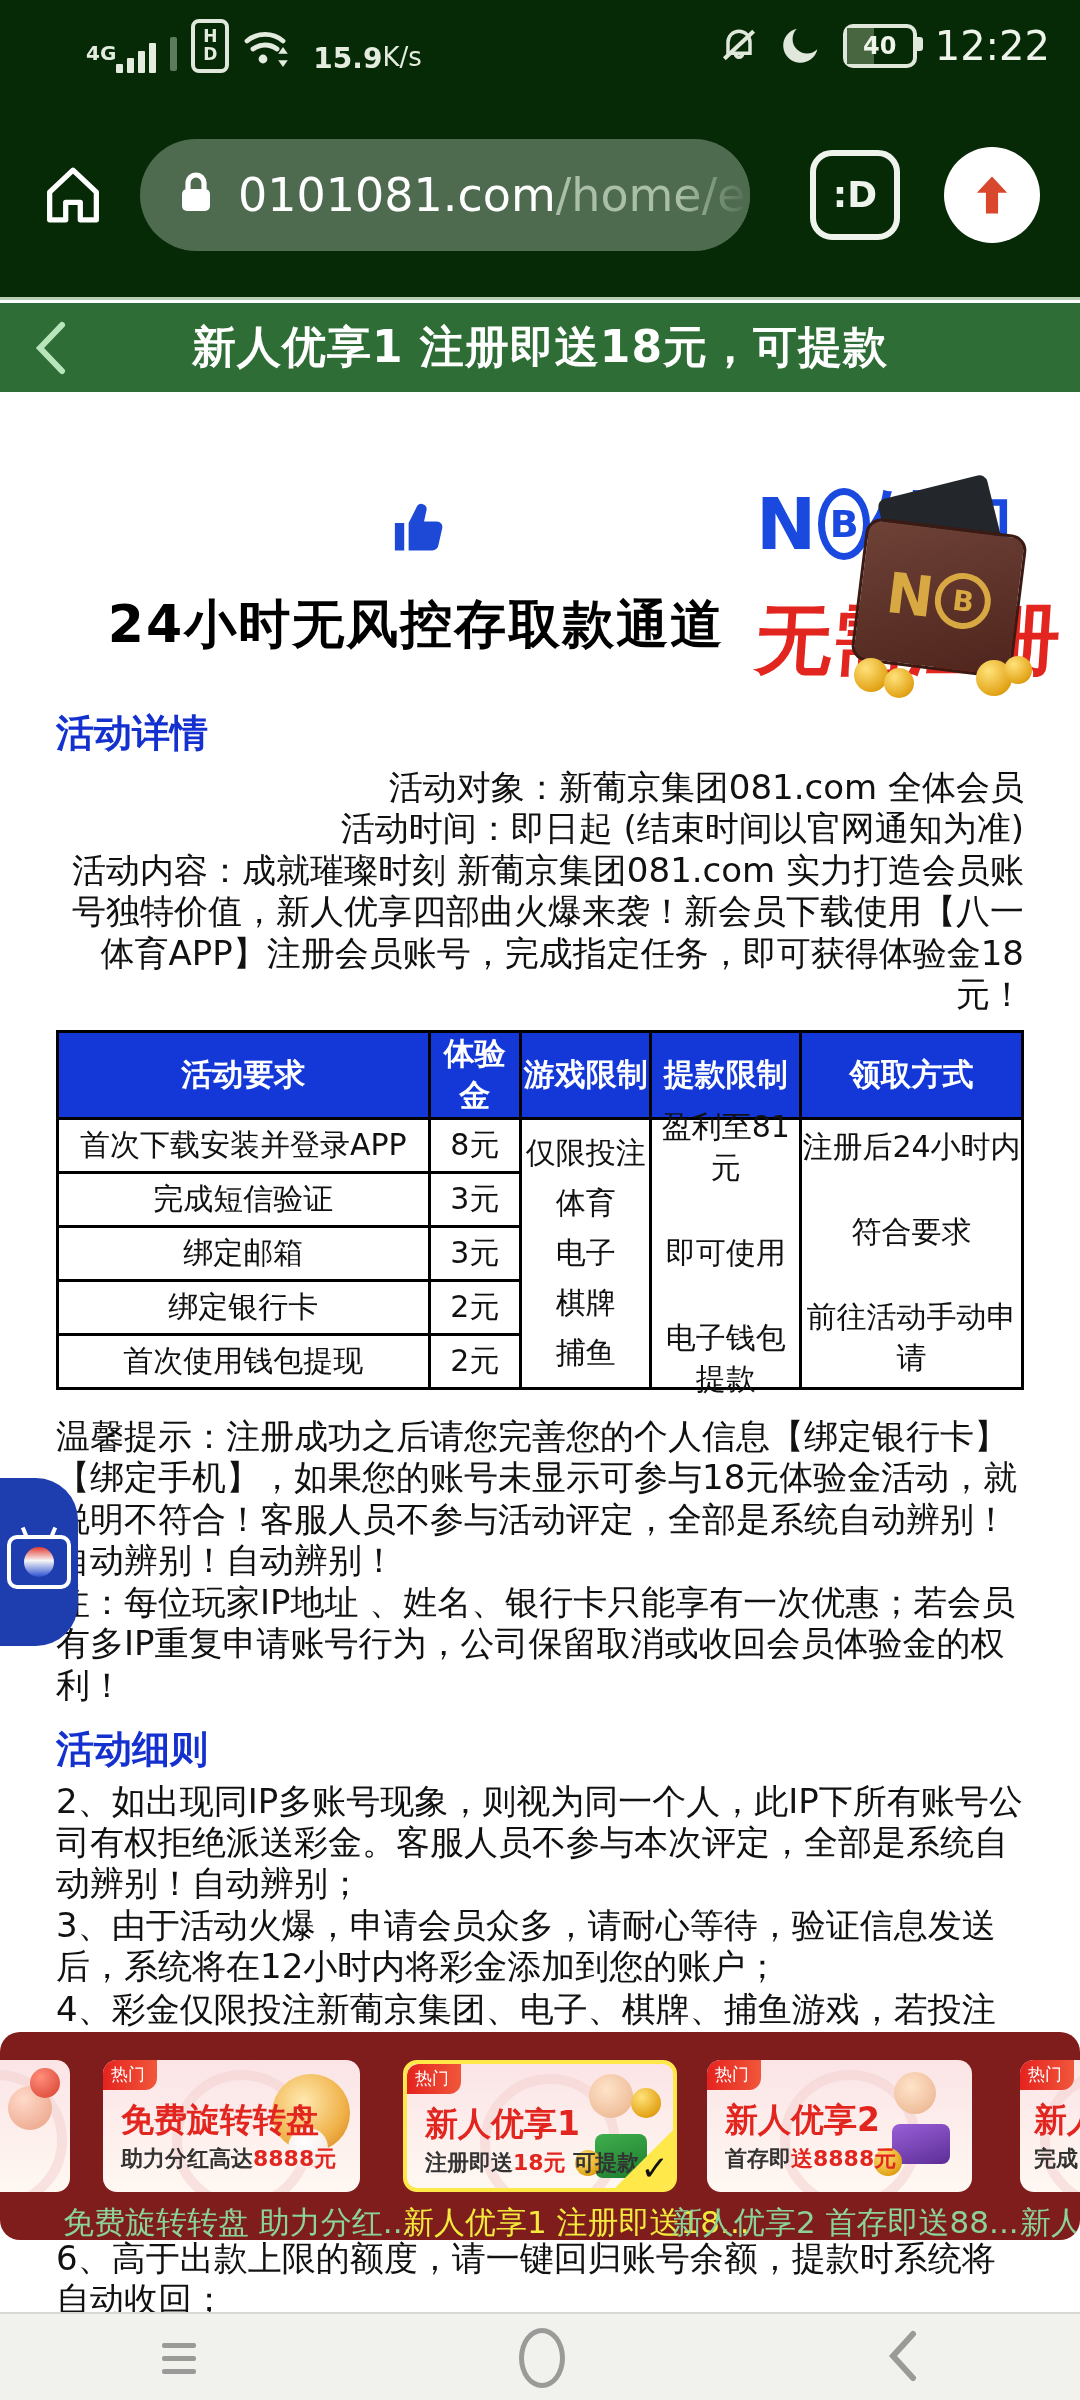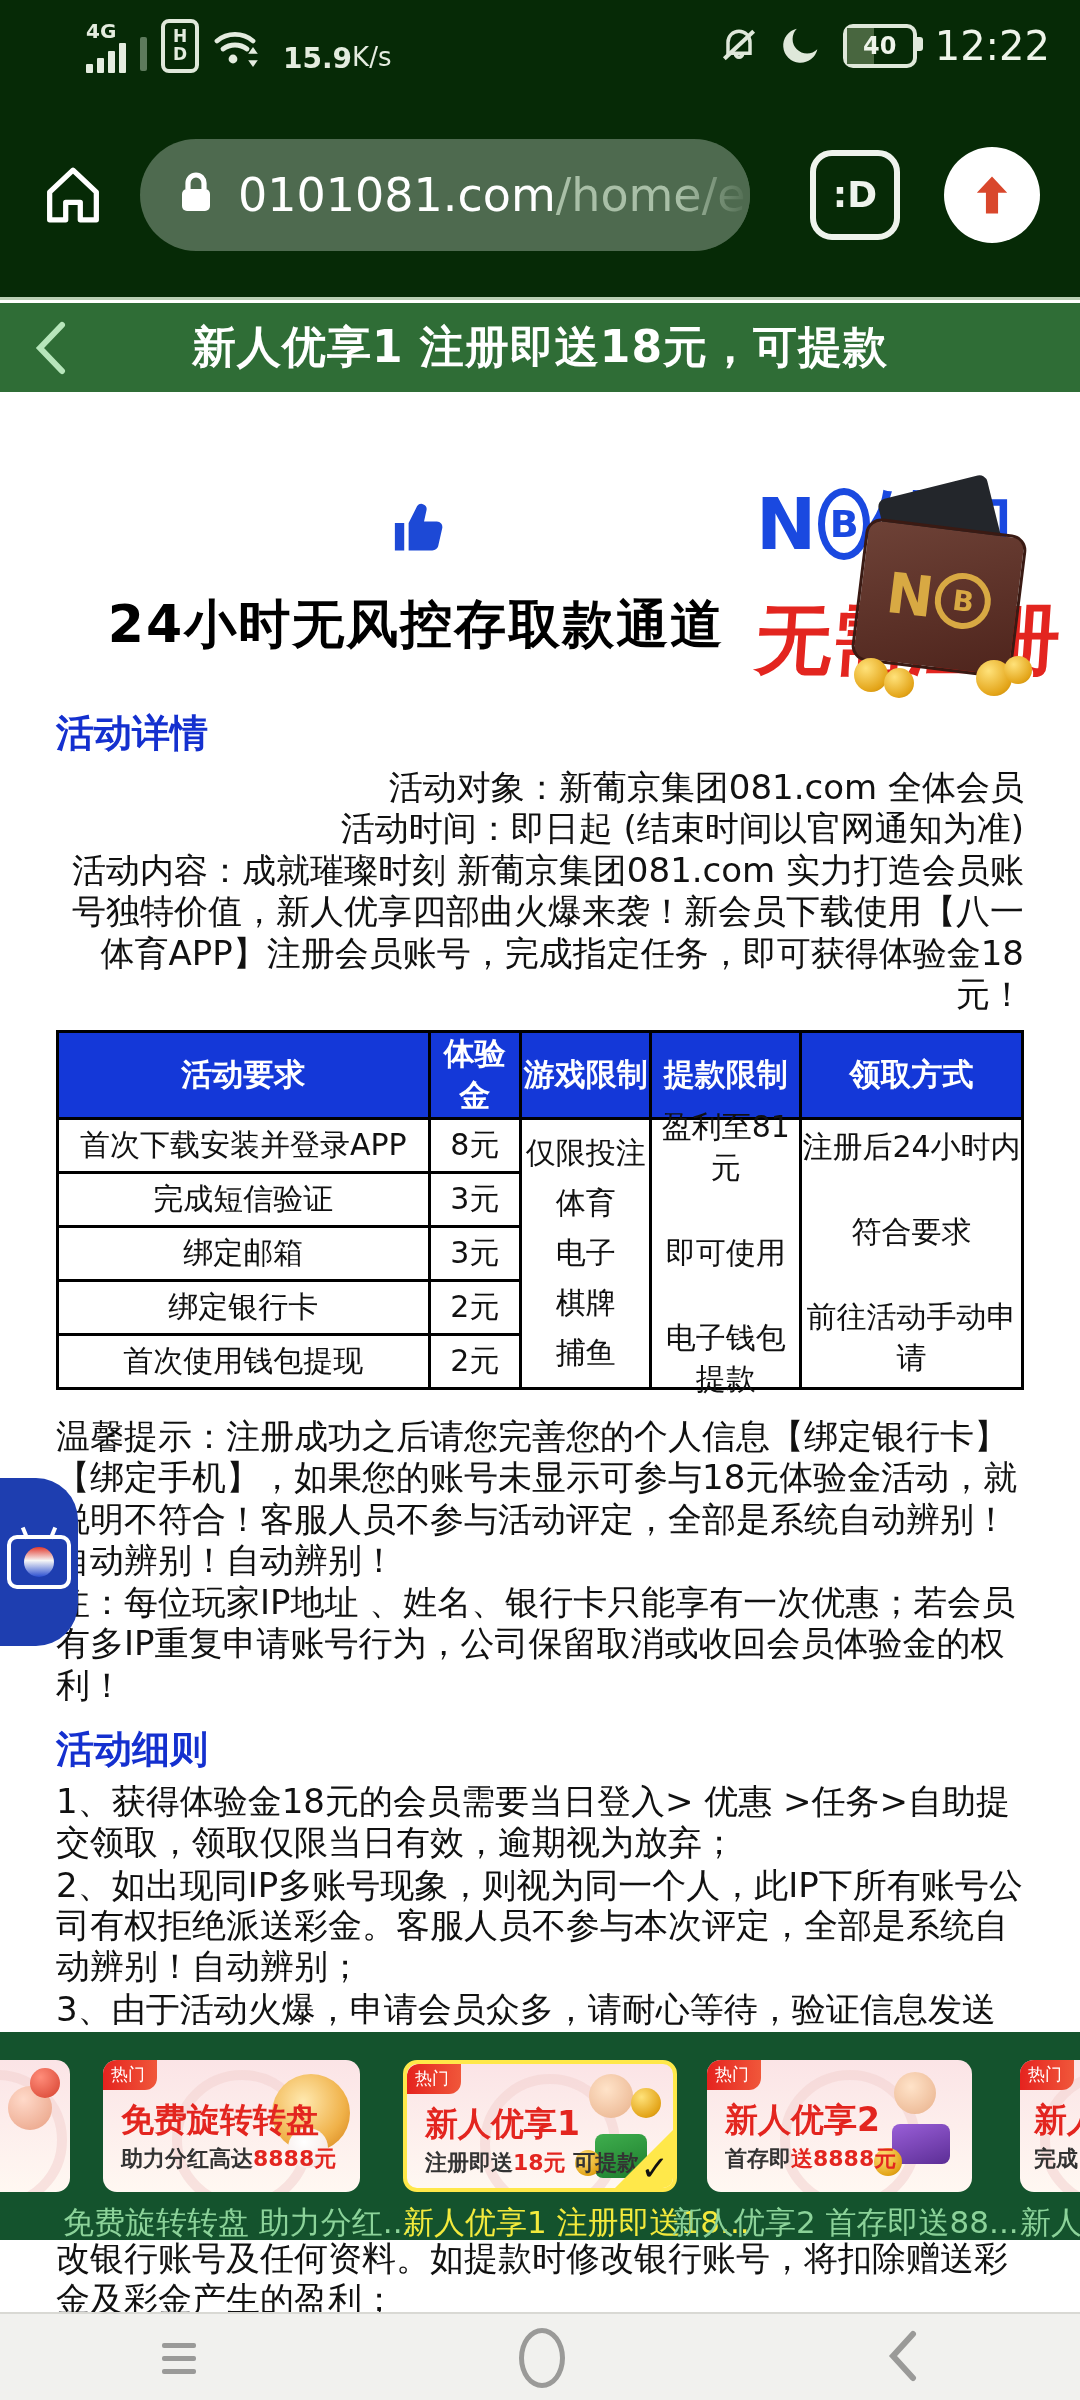--- a/index.html
+++ b/index.html
@@ -3,21 +3,21 @@
 <meta charset="utf-8">
 <style>
   html,body{margin:0;padding:0;background:#333;}
   .screen{position:relative;width:1080px;height:2400px;background:#fff;overflow:hidden;
     font-family:"DejaVu Sans","Liberation Sans",sans-serif;-webkit-font-smoothing:antialiased;}
 
   
   .status-bar{position:absolute;top:0;left:0;width:100%;height:92px;background:#062a06;
     display:flex;align-items:center;color:#e4ecdf;box-sizing:border-box;padding:0 30px 0 86px;}
   .sb-left{display:flex;align-items:flex-end;gap:14px;}
-  .sig-wrap{display:flex;flex-direction:column;align-items:flex-start;line-height:1;}
+  .sig-wrap{display:flex;align-items:flex-start;line-height:1;}
   .sig-label{font-size:20px;font-weight:bold;margin-bottom:2px;}
   .bars{display:flex;align-items:flex-end;gap:4px;height:30px;}
   .bars i{display:block;width:7px;background:#e4ecdf;border-radius:1px;}
   .bars i:nth-child(1){height:9px}.bars i:nth-child(2){height:15px}
   .bars i:nth-child(3){height:22px}.bars i:nth-child(4){height:30px}
   .sim2{width:7px;height:34px;background:#5d7a5c;border-radius:2px;margin-bottom:2px;}
   .hd-badge{width:30px;height:46px;border:4px solid #dfe8da;border-radius:8px;display:flex;flex-direction:column;
     align-items:center;justify-content:center;font-size:17px;font-weight:bold;line-height:1.05;margin-bottom:0px;}
   .speed{display:flex;line-height:1.05;margin-left:4px;}
   .speed b{font-size:28px;font-weight:bold;}
@@ -95,21 +95,21 @@
   .float-widget{position:absolute;top:1478px;left:0;width:78px;height:168px;background:#1e3eb0;
     border-radius:0 42px 42px 0;display:flex;align-items:center;justify-content:center;}
   .tv{position:relative;width:56px;height:46px;border:4px solid #fff;border-radius:10px;
     display:flex;align-items:center;justify-content:center;}
   .tv::before,.tv::after{content:"";position:absolute;top:-12px;width:4px;height:12px;background:#fff;}
   .tv::before{left:12px;transform:rotate(-22deg);}
   .tv::after{right:12px;transform:rotate(22deg);}
   .tv .logo{width:30px;height:30px;border-radius:50%;background:linear-gradient(180deg,#e33a2e 0%,#f6f6f6 45%,#2b4fd0 100%);}
 
   
-  .promo-strip{position:absolute;top:2032px;left:0;width:100%;height:208px;background:#14532d;overflow:hidden;}
+  .promo-strip{position:absolute;top:2032px;left:0;width:100%;height:208px;background:#7f1d1d;overflow:hidden;border-radius:20px;}
   .promo-card{position:absolute;top:28px;height:132px;background:linear-gradient(180deg,#fbe4e6,#fff8f2);
     border-radius:14px;overflow:hidden;box-sizing:border-box;}
   .promo-card::before{content:"";position:absolute;left:50%;top:10px;width:120px;height:120px;margin-left:-60px;
     border:10px solid #f3d4d2;border-radius:50%;opacity:.6;}
   .hot-badge{position:absolute;left:0;top:0;background:linear-gradient(90deg,#e5231f,#f0573a);color:#fff;
     font-size:17px;padding:3px 12px 4px 8px;border-radius:12px 0 12px 0;z-index:3;}
   .card-title{position:absolute;left:18px;top:38px;font-size:33px;font-weight:bold;color:#e3251f;z-index:2;white-space:nowrap;}
   .card-sub{position:absolute;left:18px;top:84px;font-size:22px;font-weight:bold;color:#333;z-index:2;white-space:nowrap;}
   .card-sub .red{color:#e3251f;}
   .card-art{position:absolute;right:6px;top:8px;width:110px;height:116px;z-index:1;}
@@ -324,21 +324,20 @@
     </table>
 
     <div class="notice">
       <p>温馨提示：注册成功之后请您完善您的个人信息【绑定银行卡】【绑定手机】，如果您的账号未显示可参与18元体验金活动，就说明不符合！客服人员不参与活动评定，全部是系统自动辨别！自动辨别！自动辨别！</p>
       <p>注：每位玩家IP地址 、姓名、银行卡只能享有一次优惠；若会员有多IP重复申请账号行为，公司保留取消或收回会员体验金的权利！</p>
     </div>
 
     <div class="rules">
       <div class="sec-heading">活动细则</div>
       <div class="rule-items">
-        <div>1、获得体验金18元的会员需要当日登入&gt; 优惠 &gt;任务&gt;自助提交领取，领取仅限当日有效，逾期视为放弃；</div>
         <div>2、如出现同IP多账号现象，则视为同一个人，此IP下所有账号公司有权拒绝派送彩金。客服人员不参与本次评定，全部是系统自动辨别！自动辨别；</div>
         <div>3、由于活动火爆，申请会员众多，请耐心等待，验证信息发送后，系统将在12小时内将彩金添加到您的账户；</div>
         <div>4、彩金仅限投注新葡京集团、电子、棋牌、捕鱼游戏，若投注其他游戏将不计算有效投注、扣除彩金及彩金产生的盈利，账号额度低于5元再次存款则不受限制；</div>
         <div>5、为确保会员注册资料真实有效，第一次申请提款前，不可更改银行账号及任何资料。如提款时修改银行账号，将扣除赠送彩金及彩金产生的盈利；</div>
         <div>6、高于出款上限的额度，请一键回归账号余额，提款时系统将自动收回；</div>
 
       </div>
     </div>
   </div>
 

